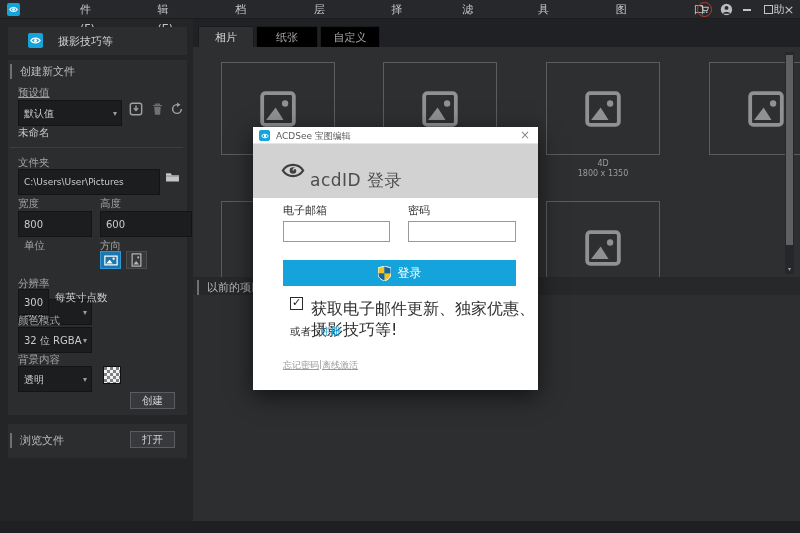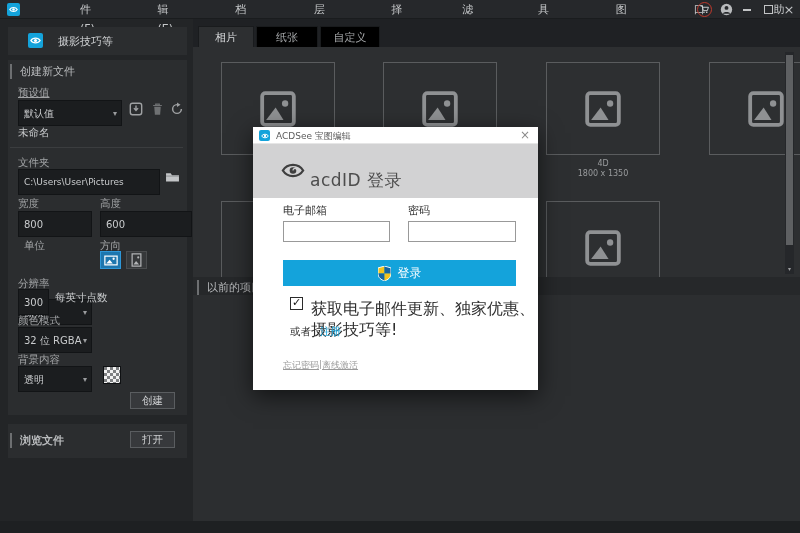--- a/index.html
+++ b/index.html
@@ -213,21 +213,21 @@
     <div class="lbl" style="left:18px; top:353px;">背景内容</div>
     <div class="field select" style="left:18px; top:366px; width:74px; height:18px;">
       <span>透明</span>
         <span class="caret">▾</span>
     </div>
     <div class="checker" style="left:103px; top:366px;"></div>
 
     <button class="dk-btn" style="left:130px; top:392px; width:45px; height:17px;">创建</button>
 
     <div class="panel panel-c"></div>
-    <div class="sec-hdr" style="left:10px; top:433px;font-weight:bold;">浏览文件</div>
+    <div class="sec-hdr" style="left:10px; top:433px;">浏览文件</div>
     <button class="dk-btn" style="left:130px; top:431px; width:45px; height:17px;">打开</button>
   </div>
 
   <div class="tabbar">
     <div class="tab active" style="left:5px; width:56px;">相片</div>
     <div class="tab" style="left:63px; width:62px;">纸张</div>
     <div class="tab" style="left:127px; width:60px;">自定义</div>
   </div>
 
   <div class="content">

